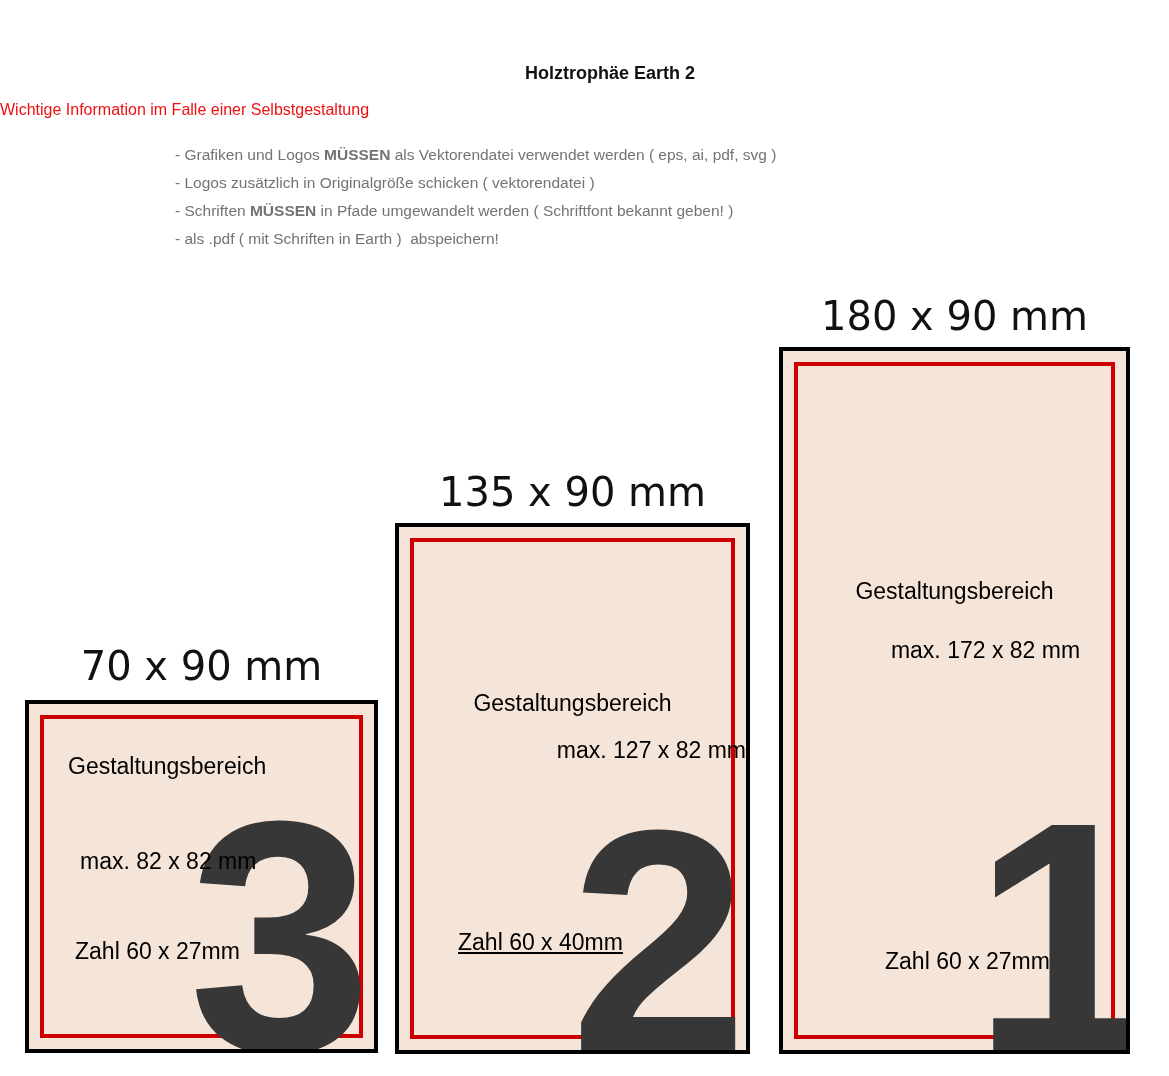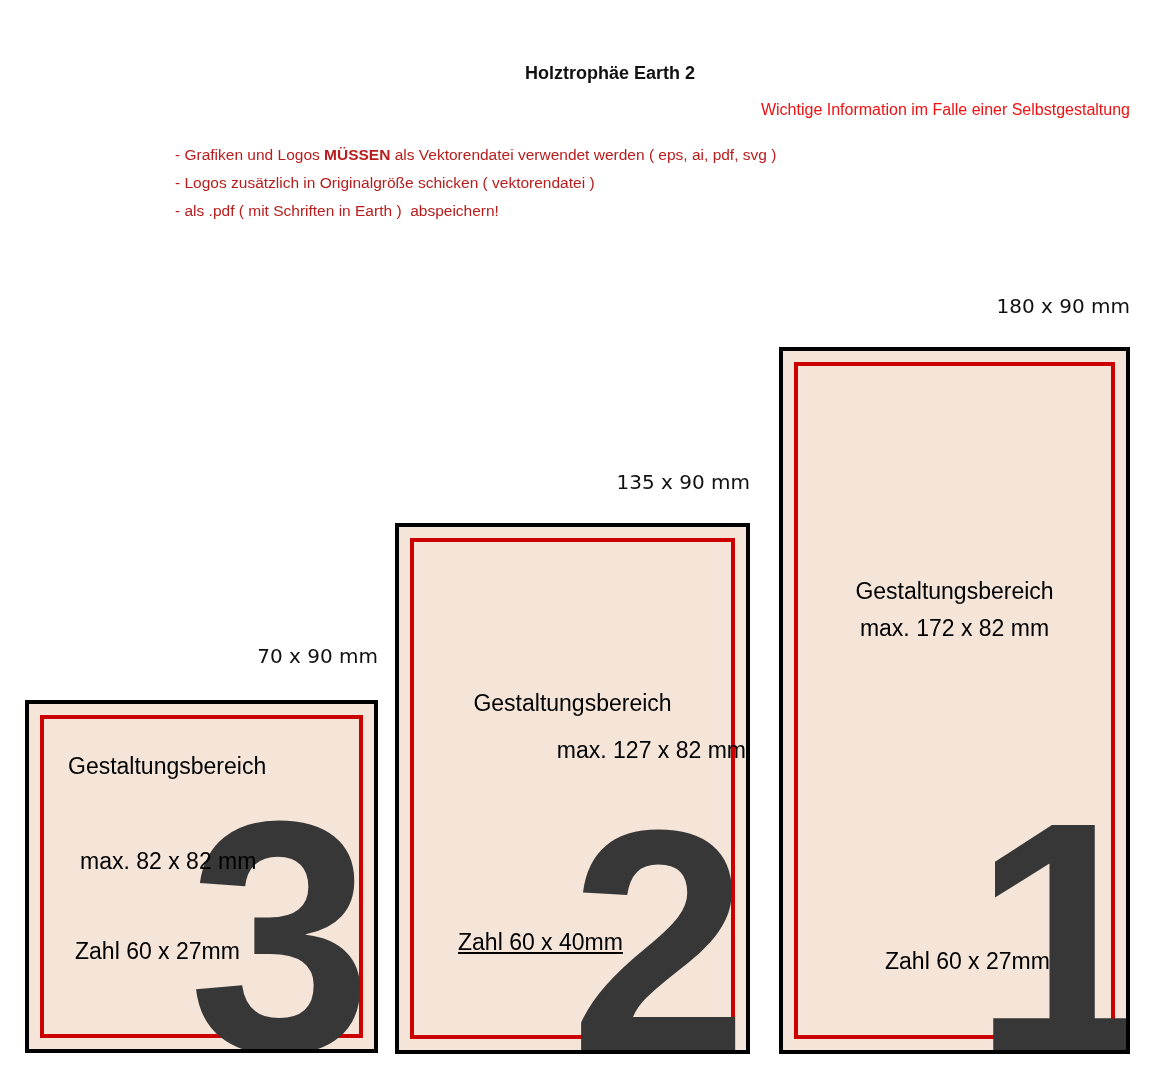--- a/index.html
+++ b/index.html
@@ -12,50 +12,50 @@
     overflow:hidden;
   }
 
   
   .doc-title {
     position:absolute; top:63px; left:0; width:1158px;
     text-align:center; font-weight:bold; font-size:18px; color:#111111;padding-left:31px;
   }
   .doc-subtitle {
     position:absolute; top:101px; left:0; width:1130px;
-    text-align:right; font-size:16px; color:#ee1111;
+    text-align:left; font-size:16px; color:#ee1111;
   }
   .bullet-list {
     position:absolute; top:147px; left:175px; width:870px;
   }
   .bullet-item {
-    font-size:15.5px; color:#b91c1c; margin-bottom:12.5px;
+    font-size:15.5px; color:#737373; margin-bottom:12.5px;
     white-space:pre-wrap; line-height:1;
   }
   .bullet-item .b { font-weight:bold; }
 
   
   .panel {
     position:absolute;
     background:#f5e4d8;
     border:4px solid #000000;
     box-sizing:border-box;
     overflow:hidden;
   }
   .design-area {
     position:absolute; top:11px; left:11px; right:11px; bottom:11px;
     border:4px solid #cc0000;
     z-index:1;
   }
   .panel-text { position:absolute; font-size:23px; color:#000000; z-index:3; white-space:nowrap; }
   .centered { left:0; width:100%; text-align:center; }
   .size-title {
-    position:absolute; text-align:right;
+    position:absolute; text-align:center;
     font-family:"DejaVu Sans", sans-serif;
-    font-size:20px; color:#111111; line-height:1;
+    font-size:40px; color:#111111; line-height:1;
   }
   .rank {
     position:absolute; z-index:2;
     font-family:"Liberation Sans", sans-serif;
     font-weight:bold; line-height:1; color:#373737;
   }
 
   
   #panel-3 { left:25px; top:700px; width:353px; height:353px; }
   #title-3 { left:25px; top:646px; width:353px; }
@@ -69,33 +69,34 @@
   #title-2 { left:395px; top:472px; width:355px; }
   #p2-gest { top:163px; }
   #p2-max  { top:210px;text-align:right; }
   #p2-zahl { left:59px; top:402px;text-decoration:underline; }
   #rank-2  { right:-2px; bottom:-52px; font-size:320px; }
 
   
   #panel-1 { left:779px; top:347px; width:351px; height:707px; }
   #title-1 { left:779px; top:296px; width:351px; }
   #p1-gest { top:227px; }
-  #p1-max  { top:264px; }
+  #p1-max  { top:286px;padding-left:31px; }
   #p1-zahl { left:102px; top:597px; }
   #rank-1  { right:-30px; bottom:-53px; font-size:330px; }
 </style>
 </head>
 <body>
 
 <div class="doc-title">Holztrophäe Earth 2</div>
 <div class="doc-subtitle">Wichtige Information im Falle einer Selbstgestaltung</div>
 
 <div class="bullet-list">
   <div class="bullet-item"><span>- Grafiken und Logos </span><span class="b">MÜSSEN</span><span> als Vektorendatei verwendet werden ( eps, ai, pdf, svg )</span></div>
   <div class="bullet-item"><span>- Logos zusätzlich in Originalgröße schicken ( vektorendatei )</span><span class="b"></span><span></span></div>
+  <div class="bullet-item"><span>- Schriften </span><span class="b">MÜSSEN</span><span> in Pfade umgewandelt werden ( Schriftfont bekannt geben! )</span></div>
   <div class="bullet-item"><span>- als .pdf ( mit Schriften in Earth )  abspeichern!</span><span class="b"></span><span></span></div>
 </div>
 
 <div class="size-title" id="title-3">70 x 90 mm</div>
 <div class="panel" id="panel-3">
   <div class="design-area"></div>
   <div class="rank" id="rank-3">3</div>
   <div class="panel-text" id="p3-gest">Gestaltungsbereich</div>
   <div class="panel-text" id="p3-max">max. 82 x 82 mm</div>
   <div class="panel-text" id="p3-zahl">Zahl 60 x 27mm</div>

